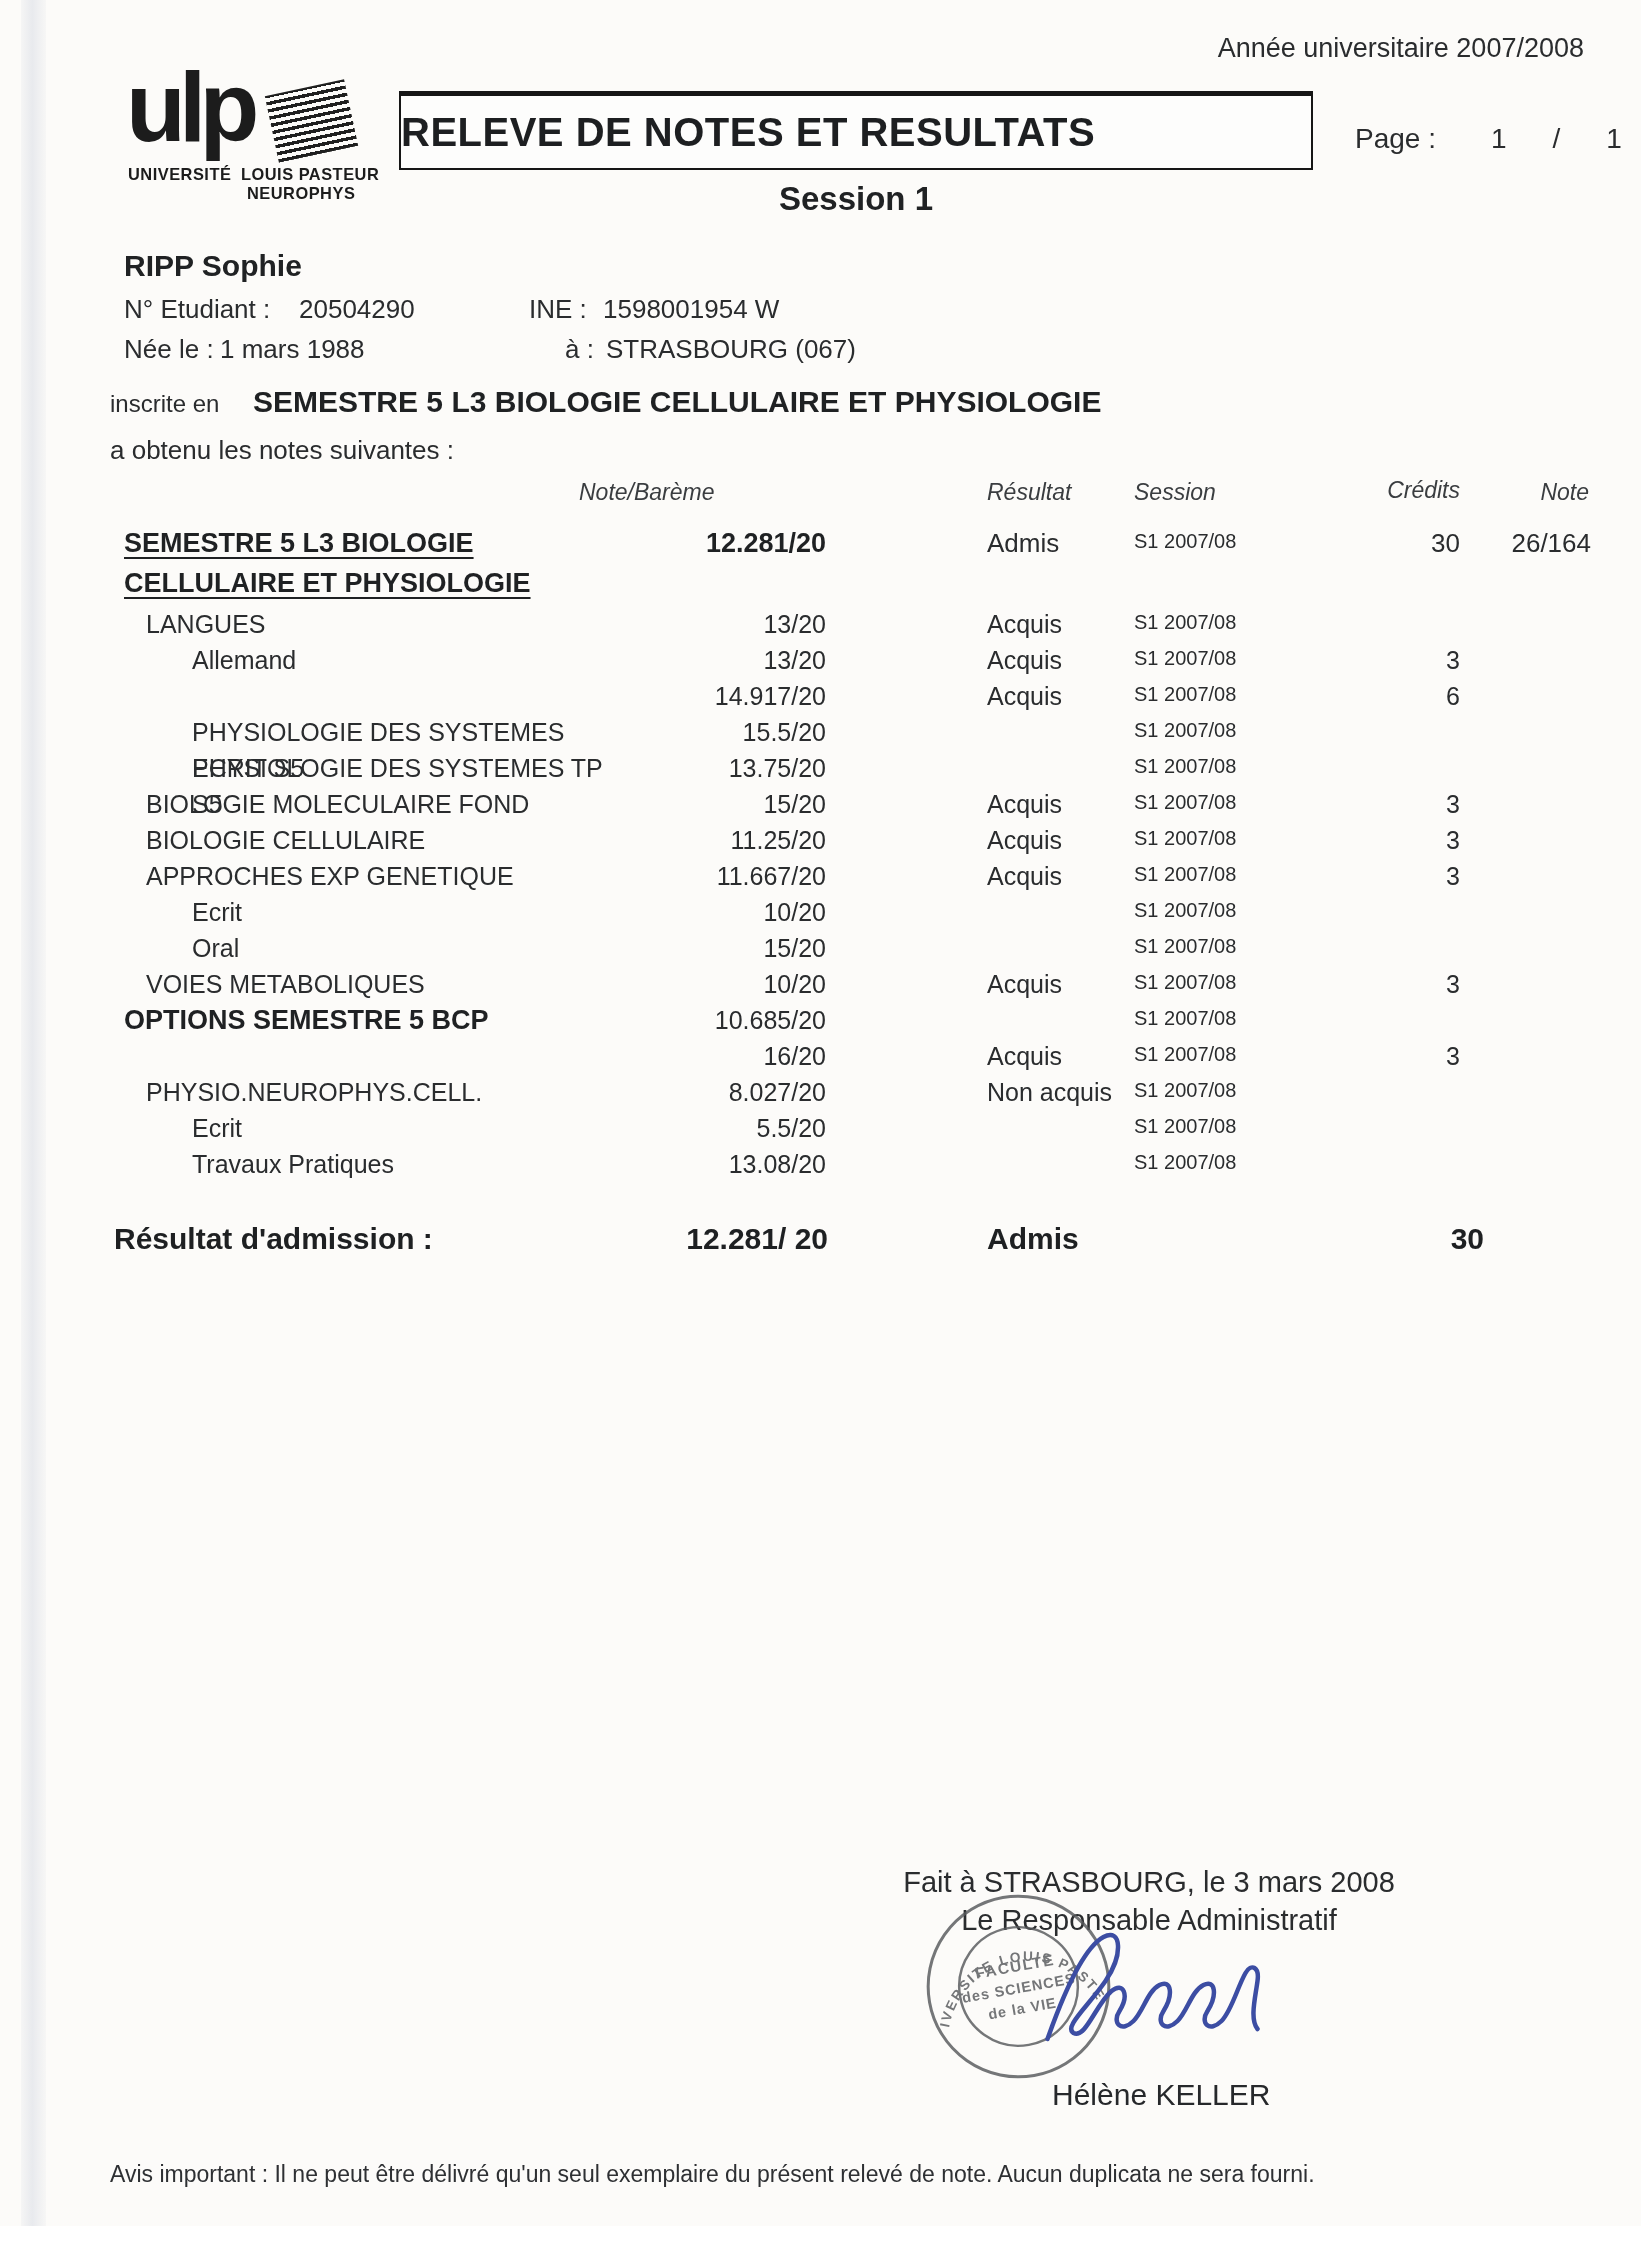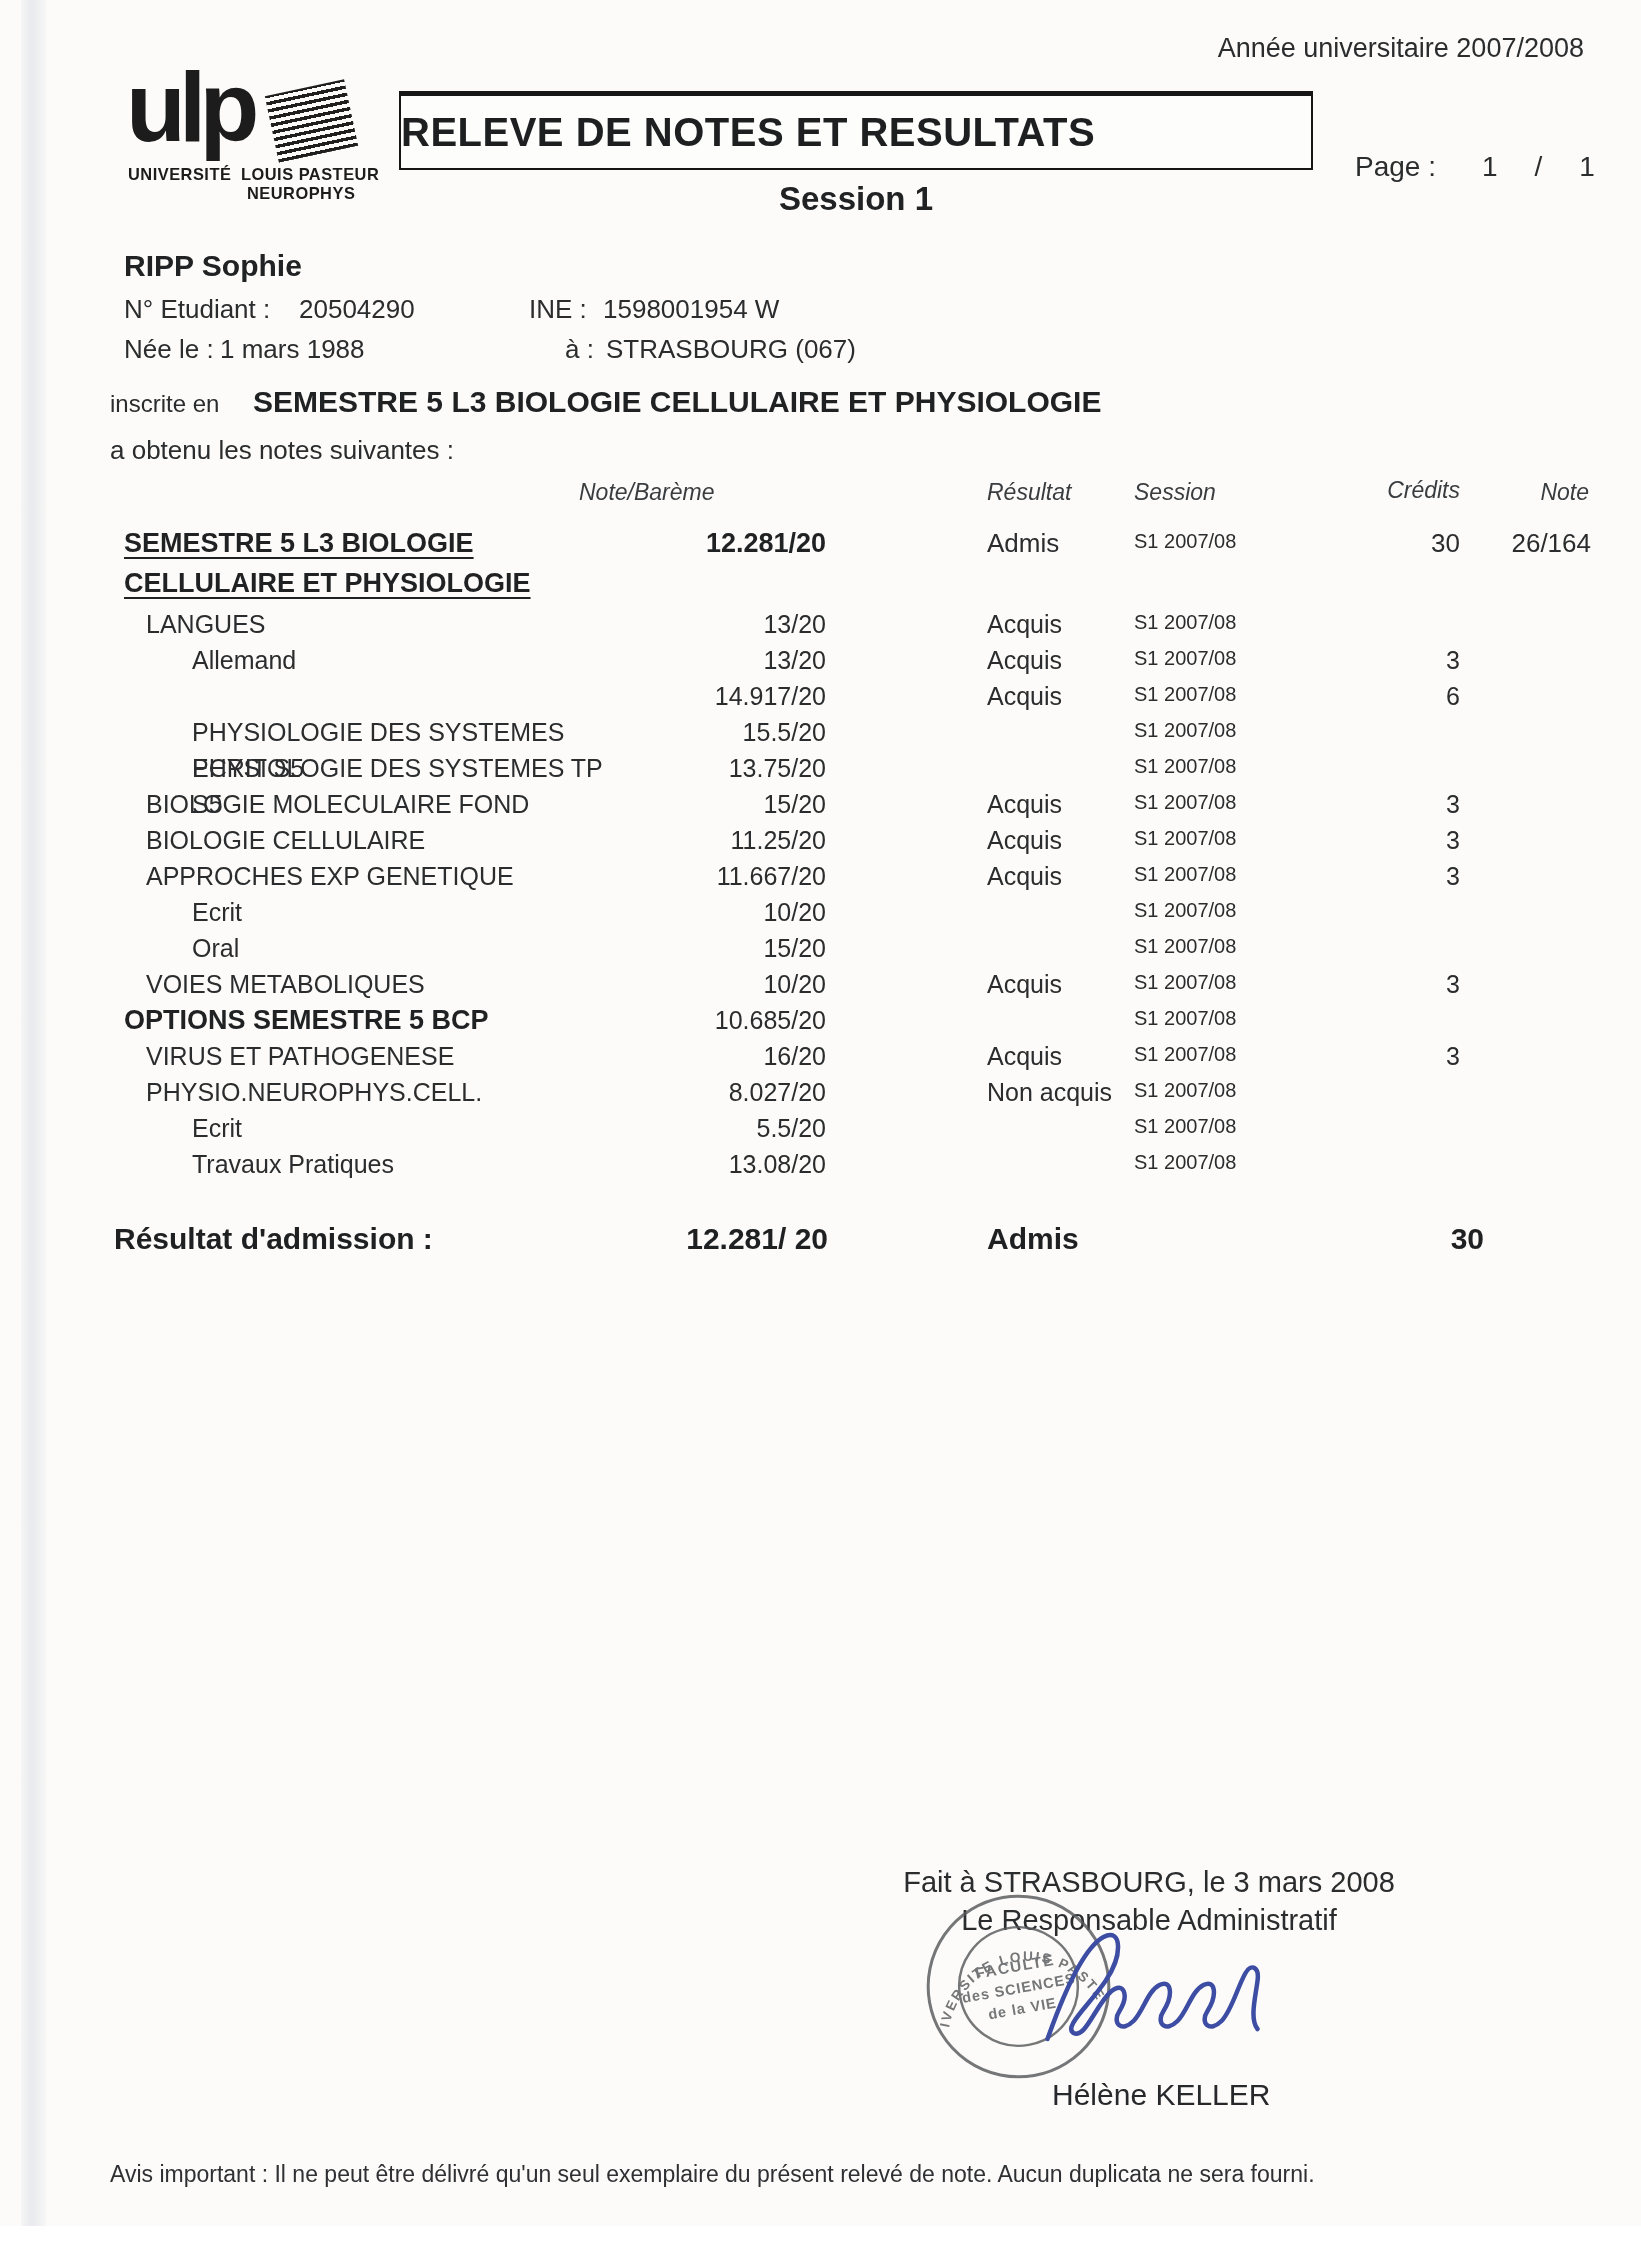--- a/index.html
+++ b/index.html
@@ -11,21 +11,21 @@
   .abs{position:absolute;}
   .scan-left{position:absolute;left:21px;top:0;width:25px;height:2226px;
     background:linear-gradient(90deg,rgba(188,195,209,.10),rgba(200,206,219,.38) 45%,rgba(188,195,209,.08));}
   .scan-bottom{position:absolute;left:0;bottom:0;width:100%;height:31px;background:#ffffff;}
 
   
   .annee{right:57px;top:33px;font-size:27px;}
   .title-box{left:399px;top:91px;width:914px;height:79px;border:2.9px solid #161616;border-top-width:5.8px;
     display:flex;align-items:center;justify-content:flex-start;background:#fdfdfc;box-sizing:border-box;}
   .title-box .t{font-size:40px;font-weight:bold;letter-spacing:0.5px;color:#1d1f21;}
-  .page-ind{left:1355px;top:123px;font-size:28px;display:flex;gap:0;margin-top:28px;}
+  .page-ind{left:1355px;top:123px;font-size:28px;display:flex;gap:9px;}
   .page-ind span{display:inline-block;}
   .session{left:399px;top:180px;width:914px;text-align:center;font-size:33px;font-weight:bold;color:#202224;}
 
   
   .logo-ulp{left:126px;top:56px;font-size:98px;font-weight:bold;letter-spacing:-6.8px;line-height:1.05;color:#1c1c1c;}
   .hatch{left:271px;top:87px;width:81px;height:68px;transform:rotate(-12deg);
     background:repeating-linear-gradient(0deg,#1f1f1f 0 3.4px,rgba(0,0,0,0) 3.4px 7.3px);}
   .logo-small{font-weight:bold;color:#1c1c1c;letter-spacing:0.5px;}
   .lg1{left:128px;top:165px;font-size:16.4px;}
   .lg2{left:241px;top:165px;font-size:16.4px;}
@@ -230,21 +230,20 @@
     </div>
       <div class="trow lvl0 section-bold">
       <span class="c-label">OPTIONS SEMESTRE 5 BCP</span>
       <span class="c-note">10.685/20</span>
       <span class="c-res"></span>
       <span class="c-ses">S1 2007/08</span>
       <span class="c-cred"></span>
       <span class="c-rang"></span>
     </div>
       <div class="trow lvl1">
-      <span class="c-label">VIRUS ET PATHOGENESE</span>
       <span class="c-note">16/20</span>
       <span class="c-res">Acquis</span>
       <span class="c-ses">S1 2007/08</span>
       <span class="c-cred">3</span>
       <span class="c-rang"></span>
     </div>
       <div class="trow lvl1">
       <span class="c-label">PHYSIO.NEUROPHYS.CELL.</span>
       <span class="c-note">8.027/20</span>
       <span class="c-res">Non acquis</span>

